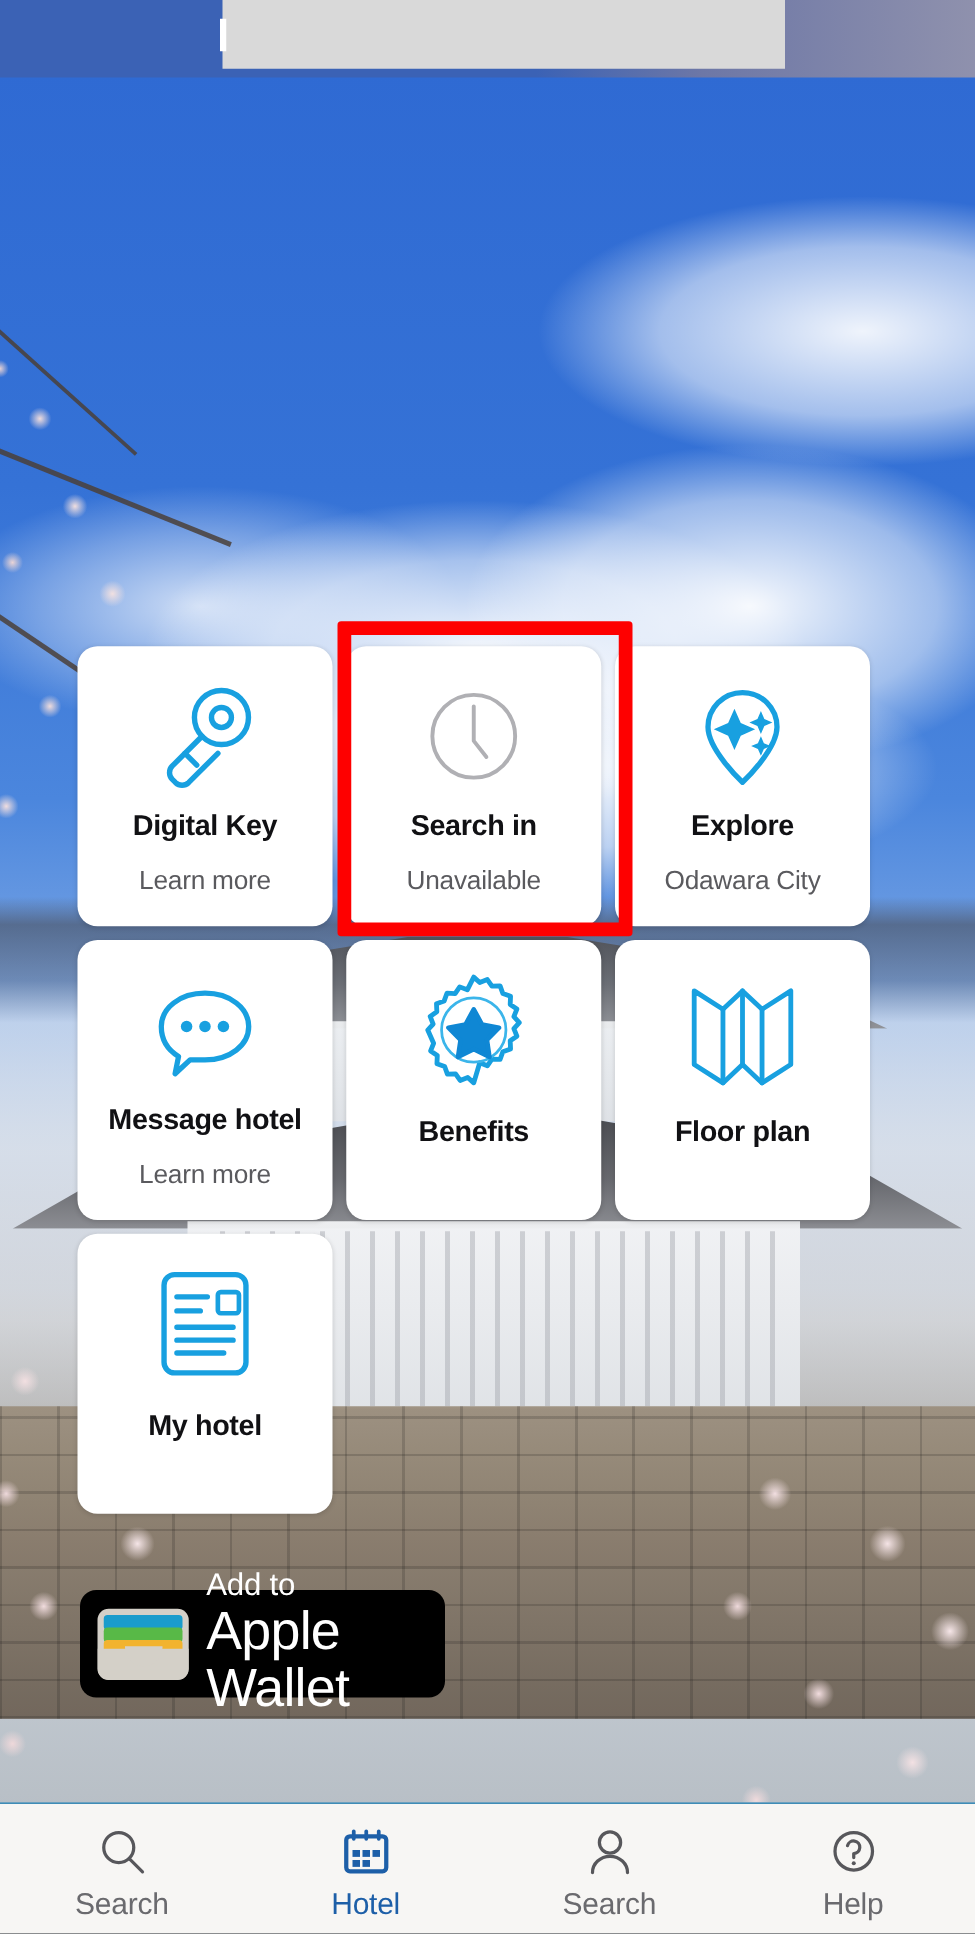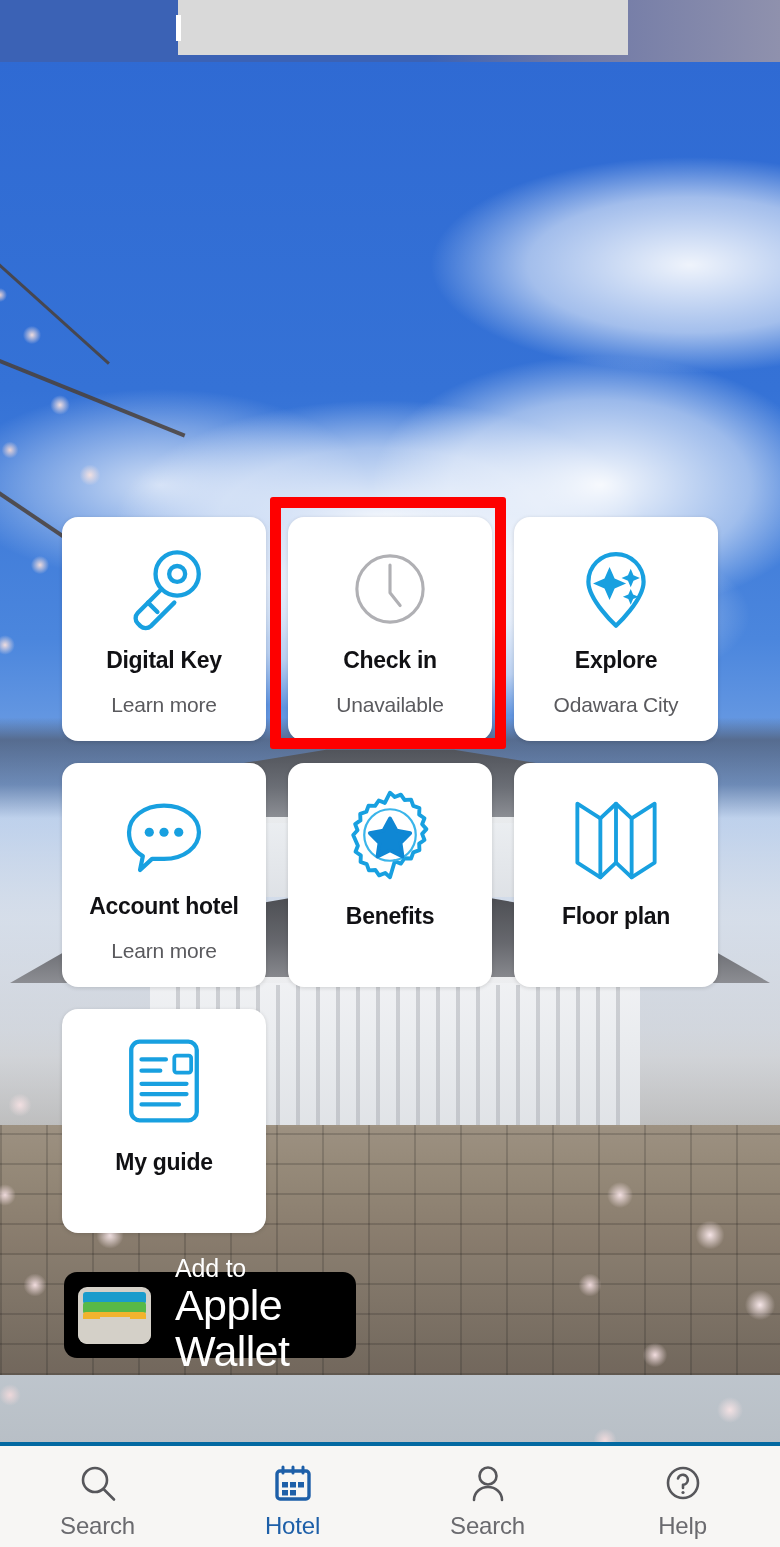--- a/index.html
+++ b/index.html
@@ -136,20 +136,21 @@
 
   
   .grid {
     position: absolute; left: 62px; top: 517px;
     width: 656px;
     display: grid;
     grid-template-columns: repeat(3, 204px);
     column-gap: 22px;
     row-gap: 22px;
     z-index: 10;
+    gap: 11px;
   }
   .card {
     background: #fff;
     border-radius: 16px;
     height: 224px;
     display: flex;
     flex-direction: column;
     align-items: center;
     justify-content: flex-start;
     box-shadow: 0 1px 4px rgba(0,0,0,0.14);
@@ -224,30 +225,30 @@
   .wallet-icon .pocket {
     position: absolute; left: 0; bottom: 0; width: 73px; height: 25px;
     background: #d4d0c8;
     border-radius: 0 0 9px 9px;
   }
   .wallet-icon .notch {
     position: absolute; left: 22px; top: 30px; width: 30px; height: 16px;
     background: #d4d0c8;
     border-radius: 0 0 16px 16px;
   }
-  .wallet-text { margin-left: 24px; color: #fff; }
+  .wallet-text { margin-left: 14px; color: #fff; }
   .wallet-line1 { font-size: 25px; line-height: 1.05; letter-spacing: -0.2px; }
   .wallet-line2 { font-size: 43px; line-height: 1.08; letter-spacing: -0.6px; }
 
   
   .tabbar {
     position: absolute; left: 0; bottom: 0;
     width: 780px; height: 105px;
     background: #f7f6f4;
-    border-top: 4px solid #0369a1;
+    border-top: 1px solid #0369a1;
     display: flex;
     z-index: 30;
   }
   .tab {
     flex: 1;
     display: flex; flex-direction: column;
     align-items: center; justify-content: center;
     gap: 6px;
     cursor: pointer;
     padding-top: 6px;
@@ -303,21 +304,21 @@
     </div>
 
     <div class="card">
       <div class="icon-wrap">
         <svg width="92" height="92" viewBox="0 0 100 100" fill="none" stroke="#b0b0b4" stroke-width="3.4" stroke-linecap="round" stroke-linejoin="round">
           <circle cx="50" cy="50" r="36"></circle>
           <path d="M50 24 L50 54 L61 68"></path>
         </svg>
       </div>
       <div class="labels">
-        <div class="card-title">Check in</div>
+        <div class="card-title">Search in</div>
         <div class="card-sub">Unavailable</div>
       </div>
     </div>
 
     <div class="card">
       <div class="icon-wrap">
         <svg width="92" height="92" viewBox="0 0 100 100" fill="none">
           <path d="M50 90 C50 90 20 62 20 42 a30 30 0 1 1 60 0 C80 62 50 90 50 90 Z" stroke="#18a0e0" stroke-width="4.6" stroke-linejoin="round" fill="none"></path>
           <path d="M43 26 L48.5 38.5 L61 44 L48.5 49.5 L43 62 L37.5 49.5 L25 44 L37.5 38.5 Z" fill="#18a0e0"></path>
           <path d="M66 28 L69 35 L76 38 L69 41 L66 48 L63 41 L56 38 L63 35 Z" fill="#18a0e0"></path>
@@ -333,21 +334,21 @@
     <div class="card">
       <div class="icon-wrap">
         <svg width="96" height="92" viewBox="0 0 100 100" fill="none">
           <path d="M50 18 C72 18 88 31 88 47 C88 63 72 76 50 76 L37 76 L24 88 L27 73 C17 67 12 58 12 47 C12 31 28 18 50 18 Z" stroke="#18a0e0" stroke-width="4.6" stroke-linejoin="round" fill="none"></path>
           <circle cx="34" cy="47" r="5" fill="#18a0e0"></circle>
           <circle cx="50" cy="47" r="5" fill="#18a0e0"></circle>
           <circle cx="66" cy="47" r="5" fill="#18a0e0"></circle>
         </svg>
       </div>
       <div class="labels">
-        <div class="card-title">Account hotel</div>
+        <div class="card-title">Message hotel</div>
         <div class="card-sub">Learn more</div>
       </div>
     </div>
 
 
 
     <div class="card single">
       <div class="icon-wrap">
         <svg width="92" height="92" viewBox="0 0 100 100" fill="none">
           <path d="M50 4 l5.2 4.7 6.6-2.6 4 5.8 7.1-0.3 2.4 6.7 6.7 2.4 -0.3 7.1 5.8 4 -2.6 6.6 4.7 5.2 -4.7 5.2 2.6 6.6 -5.8 4 0.3 7.1 -6.7 2.4 -2.4 6.7 -7.1-0.3 -4 5.8 -6.6-2.6 L50 96 l-5.2-4.7 -6.6 2.6 -4-5.8 -7.1 0.3 -2.4-6.7 -6.7-2.4 0.3-7.1 -5.8-4 2.6-6.6 L10 50 l4.7-5.2 -2.6-6.6 5.8-4 -0.3-7.1 6.7-2.4 2.4-6.7 7.1 0.3 4-5.8 6.6 2.6 Z" stroke="#18a0e0" stroke-width="4.2" stroke-linejoin="round" fill="none"></path>
@@ -377,21 +378,21 @@
     <div class="card single">
       <div class="icon-wrap">
         <svg width="88" height="94" viewBox="0 0 94 100" fill="none" stroke="#18a0e0" stroke-width="4.6" stroke-linecap="round" stroke-linejoin="round">
           <rect x="12" y="8" width="70" height="84" rx="9"></rect>
           <path d="M23 27 L49 27 M23 39 L43 39"></path>
           <rect x="58" y="23" width="18" height="18" rx="2.5" stroke-width="4"></rect>
           <path d="M23 53 L71 53 M23 64 L71 64 M23 75 L63 75"></path>
         </svg>
       </div>
       <div class="labels">
-        <div class="card-title">My guide</div>
+        <div class="card-title">My hotel</div>
       </div>
     </div>
 
   </div>
 
   <div class="highlight"></div>
 
   <div class="wallet">
     <div class="wallet-icon">
       <div class="c c1"></div>

